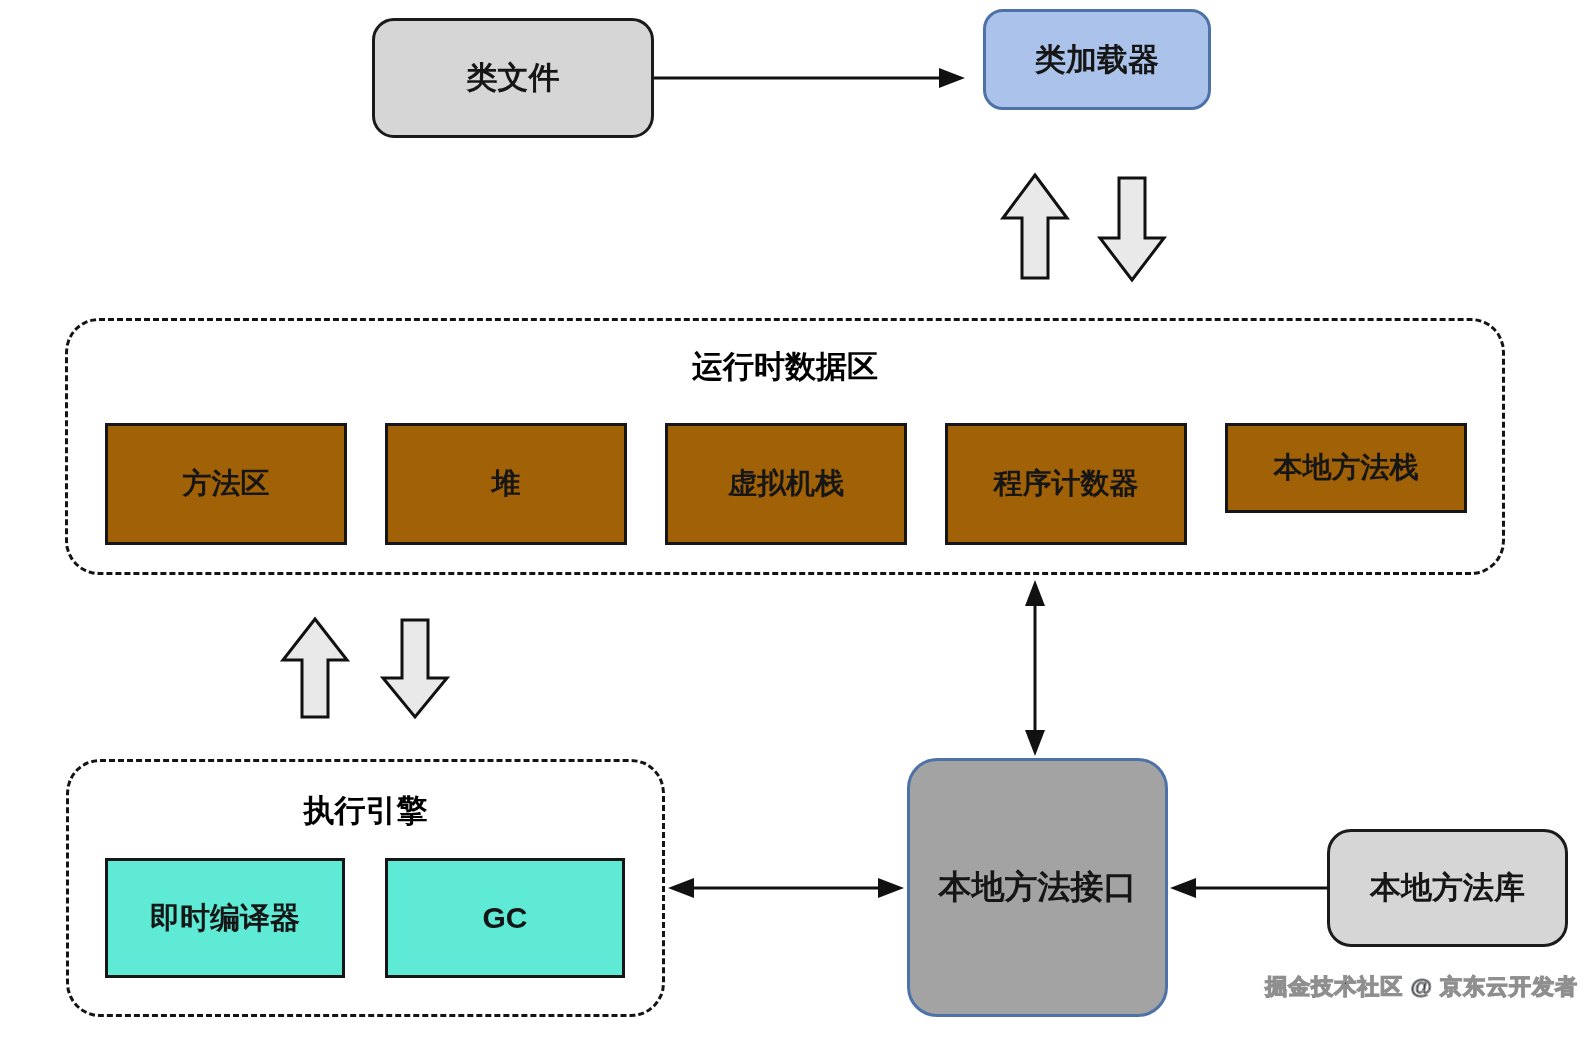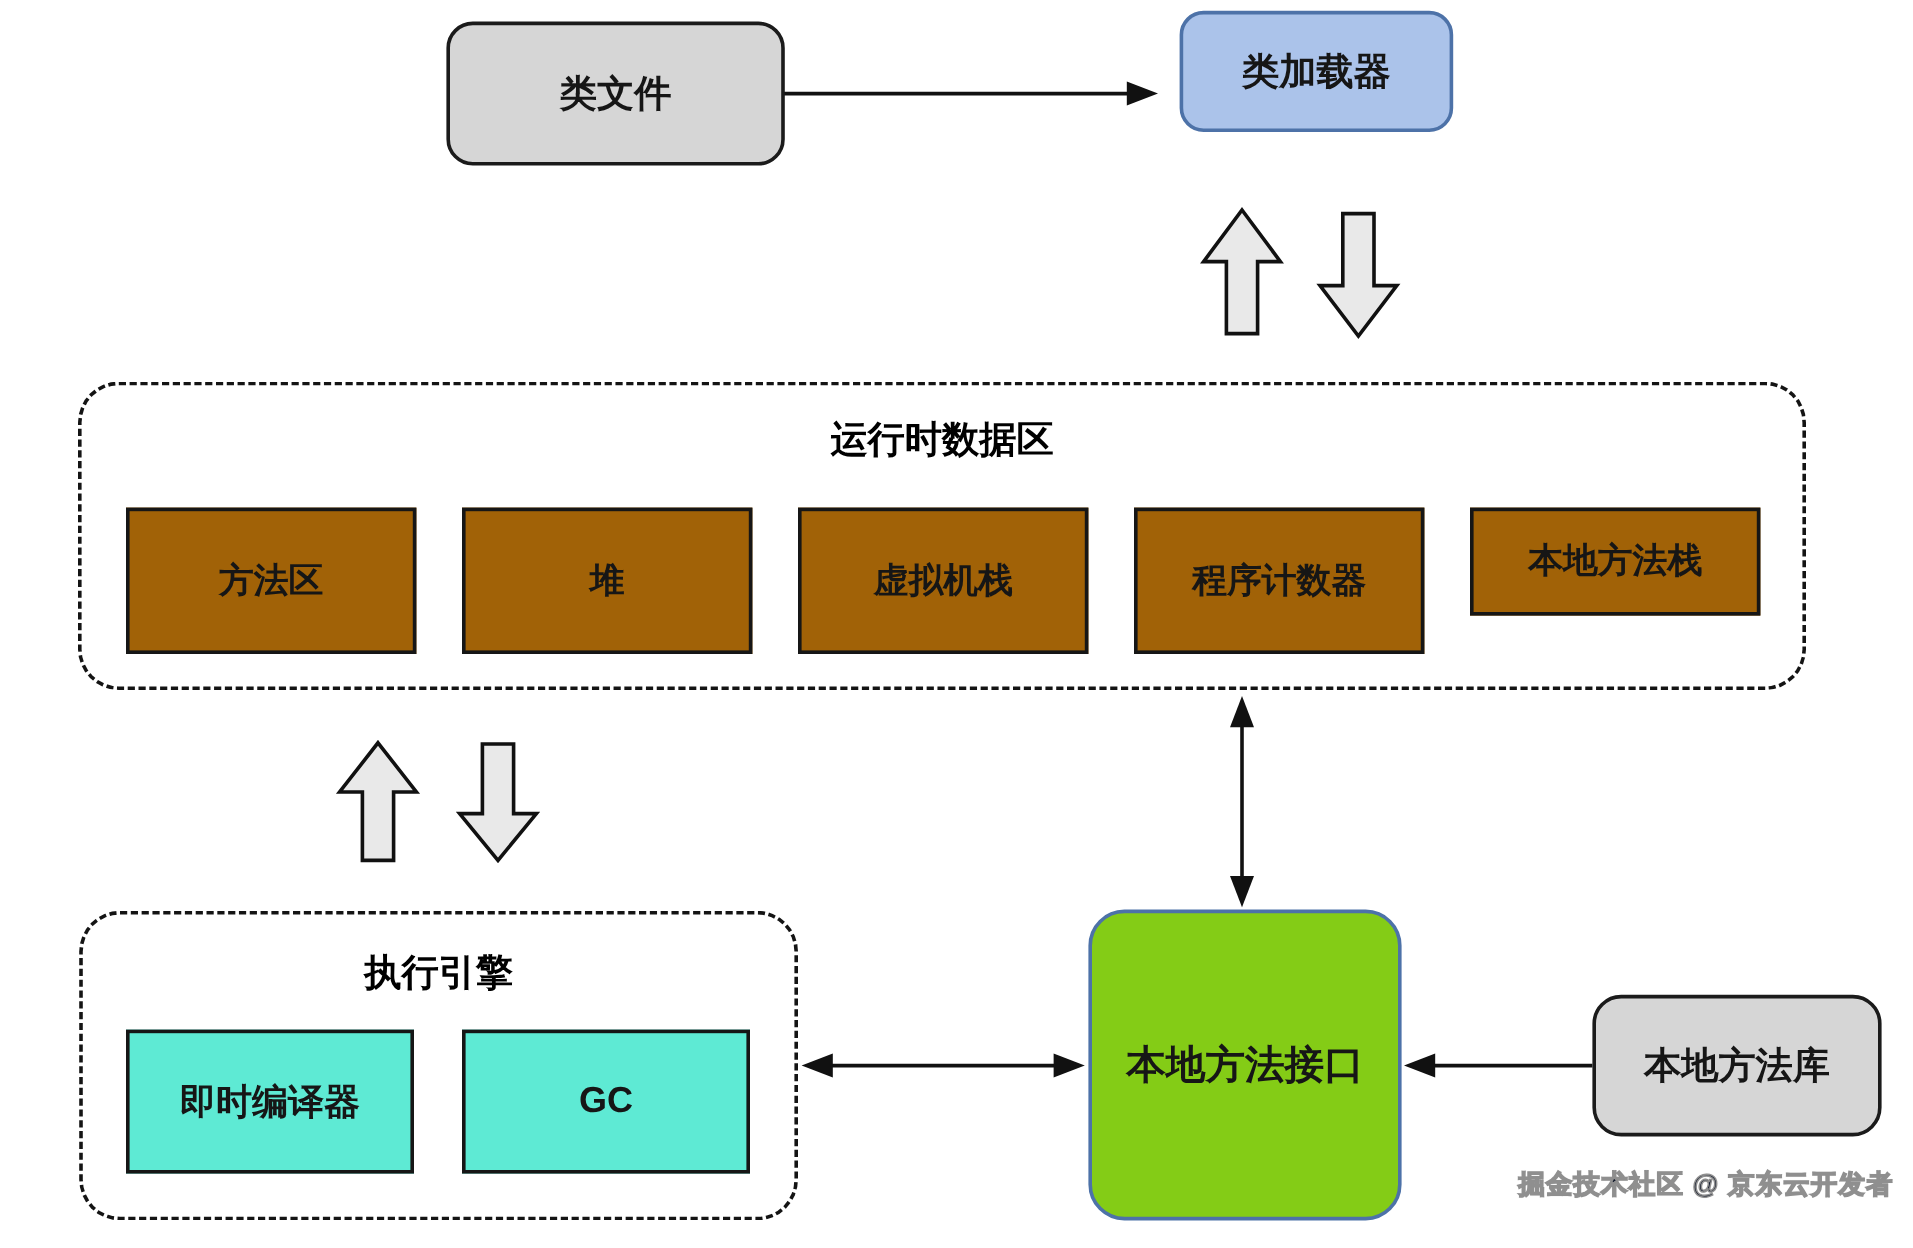--- a/index.html
+++ b/index.html
@@ -14,21 +14,21 @@
   .node{
     position:absolute;
     display:flex;align-items:center;justify-content:center;
     box-sizing:border-box;
     color:#161616;
     font-weight:600;
     text-align:center;
   }
   .box-gray{background:#d6d6d6;border:3px solid #1b1b1b;border-radius:22px;font-size:31px;}
   .box-blue{background:#abc3ea;border:3px solid #4d72a8;border-radius:20px;font-size:31px;}
-  .box-blue-big{background:#84cc16;border:3px solid #4d72a8;border-radius:30px;font-size:33px;}
+  .box-blue-big{background:#a3a3a3;border:3px solid #4d72a8;border-radius:30px;font-size:33px;}
   .box-yellow{background:#a16207;border:3px solid #161616;font-size:29px;}
   .box-green{background:#5eead4;border:3px solid #161616;font-size:30px;}
   .dashed-group{
     position:absolute;box-sizing:border-box;
     border:3px dashed #141414;border-radius:34px;
     background:transparent;
   }
   .group-title{
     position:absolute;left:0;right:0;
     text-align:center;

